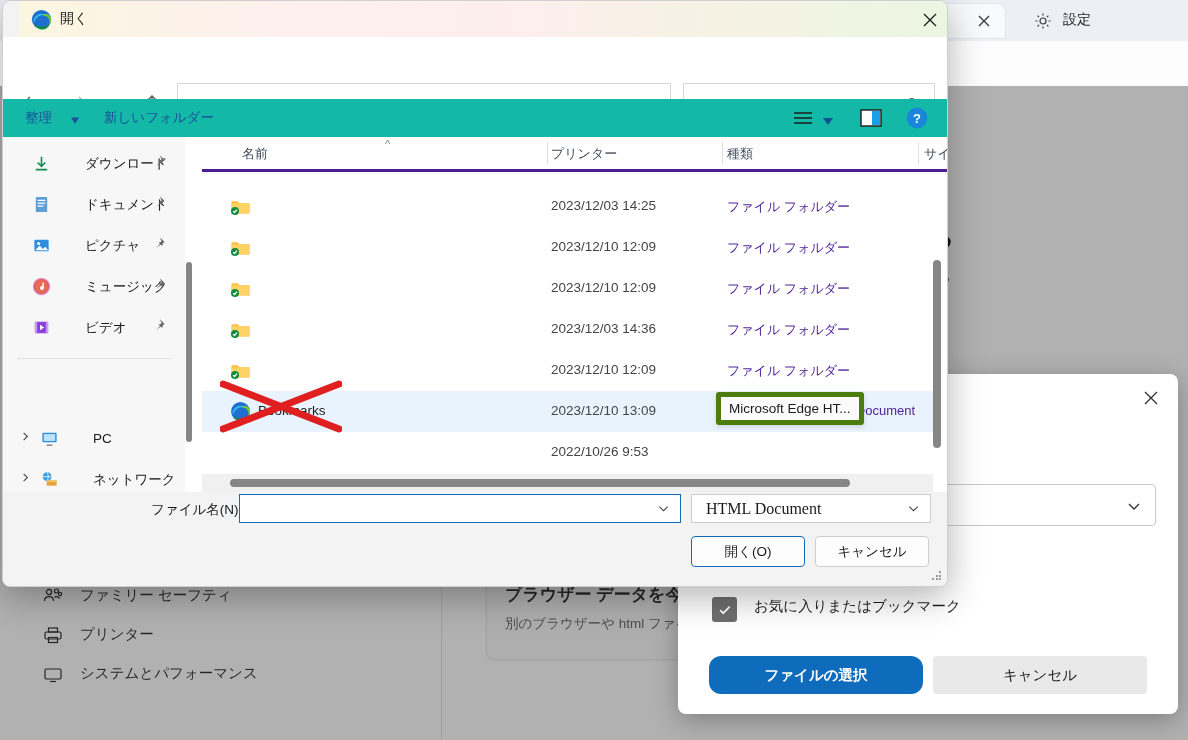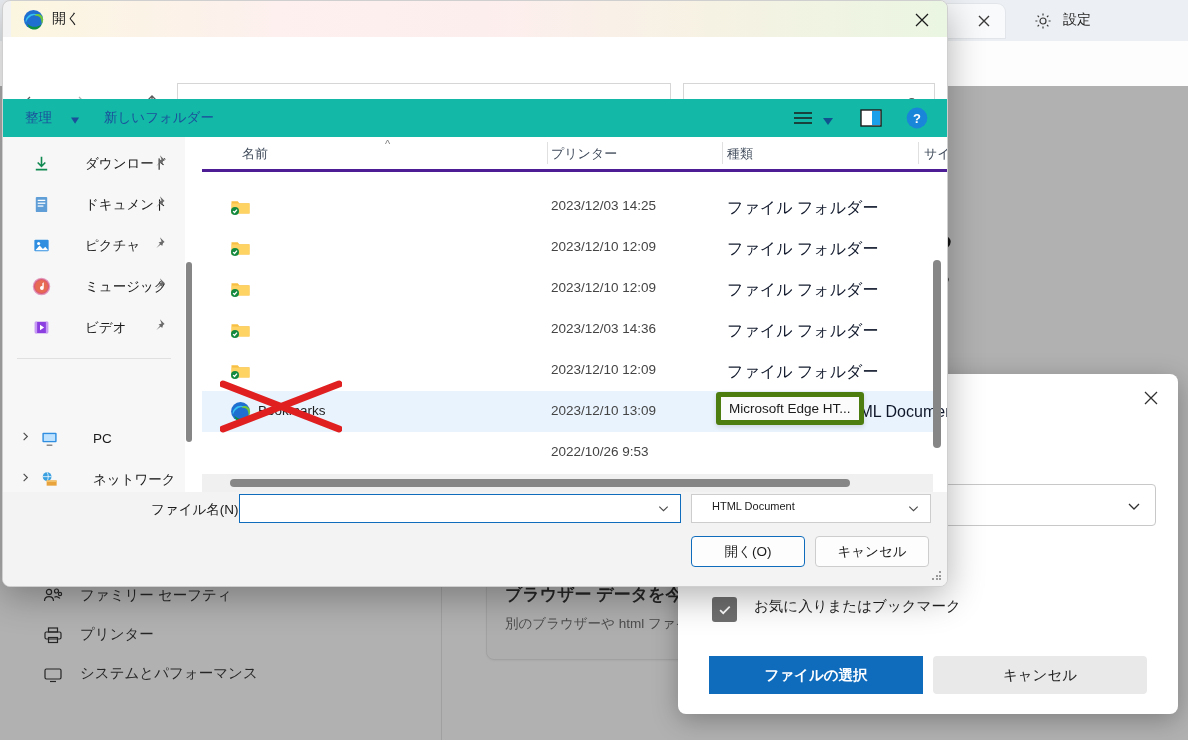--- a/index.html
+++ b/index.html
@@ -46,28 +46,28 @@
   .modal-title{position:absolute;left:28px;top:28px;font-size:21px;font-weight:bold;color:#141414;white-space:nowrap;}
   .modal-select{position:absolute;left:26px;top:110px;width:450px;height:40px;border:1px solid #c8c8c8;
     border-radius:4px;background:#fff;}
   .modal-select-txt{position:absolute;left:14px;top:11px;font-size:14.5px;color:#1d1d1d;}
   .modal-select-chev{position:absolute;right:13px;top:13px;color:#303030;}
   .modal-check{position:absolute;left:712px;top:597px;display:flex;align-items:flex-start;}
   .cb-box{width:25px;height:25px;border-radius:3px;background:#6f6f6f;display:flex;
     align-items:center;justify-content:center;color:#fff;}
   .cb-lbl{margin-left:17px;font-size:14.5px;color:#1f1f1f;white-space:nowrap;}
   .btn-primary{position:absolute;left:709px;top:656px;width:214px;height:38px;background:#0f6cbd;color:#fff;
-    border-radius:0;font-size:14.5px;font-weight:bold;display:flex;align-items:center;justify-content:center;}
+    border-radius:12px;font-size:14.5px;font-weight:bold;display:flex;align-items:center;justify-content:center;}
   .btn-secondary{position:absolute;left:933px;top:656px;width:214px;height:38px;background:#e9e9e9;color:#1f1f1f;
     border-radius:4px;font-size:14.5px;display:flex;align-items:center;justify-content:center;}
 
   
   #file-dialog{position:absolute;left:2px;top:0;width:944px;height:585px;background:#f3f3f3;
     border:1px solid #cfcfcf;border-radius:8px;box-shadow:0 10px 36px rgba(0,0,0,.30);overflow:hidden;}
-  .fd-titlebar{position:absolute;left:8px;top:0;width:944px;height:36px;
+  .fd-titlebar{position:absolute;left:16px;top:0;width:944px;height:36px;
     background:linear-gradient(90deg,#fbf6e0 0%,#fdf0ee 28%,#fdeeee 50%,#f6f2e3 74%,#eaf6e2 100%);}
   .fd-ico{position:absolute;left:12px;top:8px;width:21px;height:21px;}
   .fd-title{position:absolute;left:41px;top:9px;font-size:14px;color:#1b1b1b;}
   .fd-close{position:absolute;left:900px;top:8px;width:22px;height:22px;color:#1b1b1b;}
 
   .fd-navbar{position:absolute;left:0;top:36px;width:944px;height:62px;background:#ffffff;}
   .nav-btn{position:absolute;top:52px;width:26px;height:26px;color:#5b5b5b;}
   .fd-path{position:absolute;left:174px;top:46px;width:492px;height:40px;border:1px solid #d6d6d6;background:#fff;}
   .fd-path-chev{position:absolute;right:12px;top:14px;color:#4a4a4a;}
   .fd-refresh{position:absolute;left:680px;top:53px;width:22px;height:22px;color:#4a4a4a;}
@@ -92,35 +92,35 @@
   .fd-list{position:absolute;left:199px;top:0;width:745px;height:355px;background:#fff;}
   .fd-colhdr{position:absolute;left:0;top:0;width:745px;height:32px;background:#fff;border-bottom:3px solid #4c1d95;}
   .col-lbl{position:absolute;top:8px;font-size:13px;color:#3f4a5a;white-space:nowrap;}
   .col-div{position:absolute;top:5px;width:1px;height:22px;background:#e0e0e0;}
   .sort-caret{position:absolute;left:183px;top:1px;color:#7d7d7d;font-size:11px;}
   .fd-row{position:absolute;left:0;width:731px;height:41px;}
   .fd-row.sel{background:#e9f3fd;}
   .row-ico{position:absolute;left:28px;top:10px;width:21px;height:21px;}
   .row-name{position:absolute;left:56px;top:12px;font-size:13.5px;color:#1b1b1b;white-space:nowrap;}
   .row-date{position:absolute;left:349px;top:12px;font-size:13.5px;color:#444;white-space:nowrap;}
-  .row-type{position:absolute;left:525px;top:12px;font-size:16px;color:#0f172a;white-space:nowrap;}
+  .row-type{position:absolute;left:525px;top:12px;font-size:13px;color:#4c1d95;white-space:nowrap;}
   .list-vscroll{position:absolute;left:731px;top:123px;width:8px;height:188px;background:#868686;border-radius:4px;}
   .list-hscroll{position:absolute;left:0;top:337px;width:731px;height:18px;background:#f0f0f0;}
   .list-hscroll i{position:absolute;left:28px;top:5px;width:620px;height:8px;background:#868686;border-radius:4px;display:block;}
 
   .tooltip{position:absolute;left:716px;top:392px;padding:4px 8px;background:#fbfbfb;
     border:5px solid #4d7c0f;border-radius:3px;font-size:13.5px;color:#1b1b1b;white-space:nowrap;
     box-shadow:0 2px 5px rgba(0,0,0,.12);z-index:40;}
 
   .fd-footer{position:absolute;left:0;top:491px;width:944px;height:94px;background:#f3f3f3;}
   .fn-lbl{position:absolute;left:148px;top:9px;font-size:13.5px;color:#1b1b1b;}
   .fn-input{position:absolute;left:236px;top:2px;width:440px;height:27px;border:1px solid #0f6cbd;background:#fff;}
   .fn-chev{position:absolute;right:10px;top:7px;color:#4a4a4a;}
   .ft-select{position:absolute;left:688px;top:2px;width:238px;height:27px;border:1px solid #cdcdcd;background:#fff;}
-  .ft-txt{position:absolute;left:20px;top:5px;font-size:11px;color:#1b1b1b;}
+  .ft-txt{position:absolute;left:14px;top:5px;font-size:16px;color:#1b1b1b;font-family:Liberation Serif, serif;}
   .ft-chev{position:absolute;right:10px;top:7px;color:#4a4a4a;}
   .btn-open{position:absolute;left:688px;top:44px;width:112px;height:29px;border:1px solid #0f6cbd;border-radius:4px;
     background:#fdfdfd;font-size:13.5px;color:#1b1b1b;display:flex;align-items:center;justify-content:center;}
   .btn-cancel{position:absolute;left:812px;top:44px;width:112px;height:29px;border:1px solid #cdcdcd;border-radius:4px;
     background:#fdfdfd;font-size:13.5px;color:#1b1b1b;display:flex;align-items:center;justify-content:center;}
   .grip{position:absolute;left:929px;top:570px;width:10px;height:10px;}
   .grip b{position:absolute;width:2px;height:2px;background:#9a9a9a;display:block;}
 
   
   #redx{position:absolute;left:220px;top:380px;width:122px;height:53px;z-index:60;pointer-events:none;}

